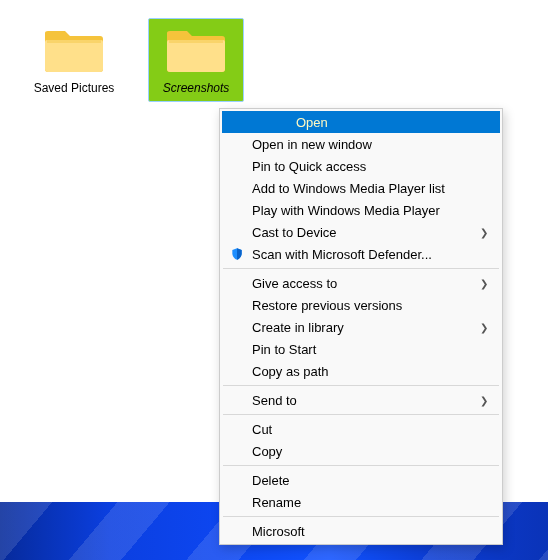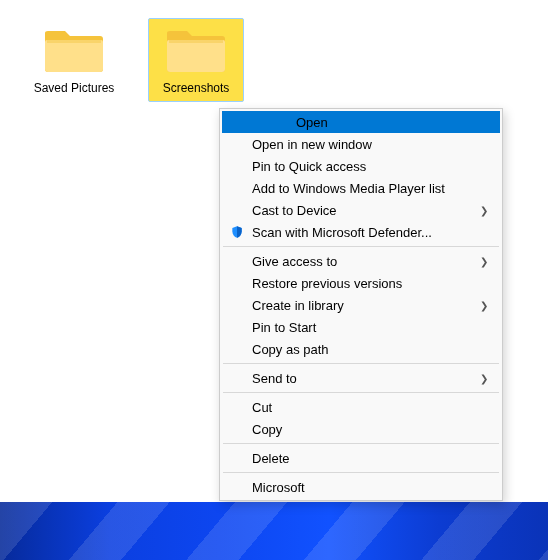--- a/index.html
+++ b/index.html
@@ -36,22 +36,23 @@
     width: 96px;
     display: flex;
     flex-direction: column;
     align-items: center;
     gap: 6px;
     padding: 4px 2px 6px;
     border: 1px solid transparent;
     border-radius: 2px;
   }
   .folder-item.selected {
-    background: #fde047;
+    background: #84cc16;
     border-color: #99d1ff;
+    font-style: italic;
   }
   .folder-icon { width: 64px; height: 52px; }
   .folder-label {
     font-size: 12px;
     color: #000;
     text-align: center;
     line-height: 1.2;
   }
   .context-menu {
     position: absolute;
@@ -83,21 +84,21 @@
     padding-left: 4px;
     white-space: nowrap;
   }
   .menu-item .mi-arrow {
     flex: 0 0 12px;
     color: #555;
     font-size: 10px;
   }
   .menu-item.highlight {
     background: #0078d4;
-    color: #000000;
+    color: #fef9c3;
     padding-left: 48px;
   }
   .menu-sep {
     height: 1px;
     background: #d8d8d8;
     margin: 3px 1px;
   }
 </style>
 </head>
 <body>
@@ -140,20 +141,25 @@
         <span class="mi-label">Pin to Quick access</span>
         <span class="mi-arrow"></span>
       </div>
       <div class="menu-item">
         <span class="mi-icon"></span>
         <span class="mi-label">Add to Windows Media Player list</span>
         <span class="mi-arrow"></span>
       </div>
       <div class="menu-item">
         <span class="mi-icon"></span>
+        <span class="mi-label">Play with Windows Media Player</span>
+        <span class="mi-arrow"></span>
+      </div>
+      <div class="menu-item">
+        <span class="mi-icon"></span>
         <span class="mi-label">Cast to Device</span>
         <span class="mi-arrow">❯</span>
       </div>
       <div class="menu-item">
         <span class="mi-icon">
           <svg width="14" height="14" viewBox="0 0 24 24">
             <path d="M12 2 L20 5 V11 C20 16 16.5 20.5 12 22 C7.5 20.5 4 16 4 11 V5 Z" fill="#1f8fff"></path>
             <path d="M12 2 L20 5 V11 C20 16 16.5 20.5 12 22 Z" fill="#0a63c9"></path>
           </svg>
         </span>
@@ -202,20 +208,25 @@
         <span class="mi-icon"></span>
         <span class="mi-label">Copy</span>
         <span class="mi-arrow"></span>
       </div>
       <div class="menu-sep"></div>
       <div class="menu-item">
         <span class="mi-icon"></span>
         <span class="mi-label">Delete</span>
         <span class="mi-arrow"></span>
       </div>
+      <div class="menu-item">
+        <span class="mi-icon"></span>
+        <span class="mi-label">Rename</span>
+        <span class="mi-arrow"></span>
+      </div>
       <div class="menu-sep"></div>
       <div class="menu-item">
         <span class="mi-icon"></span>
         <span class="mi-label">Microsoft</span>
         <span class="mi-arrow"></span>
       </div>
     </div>
 </div>
 
 </body></html>

